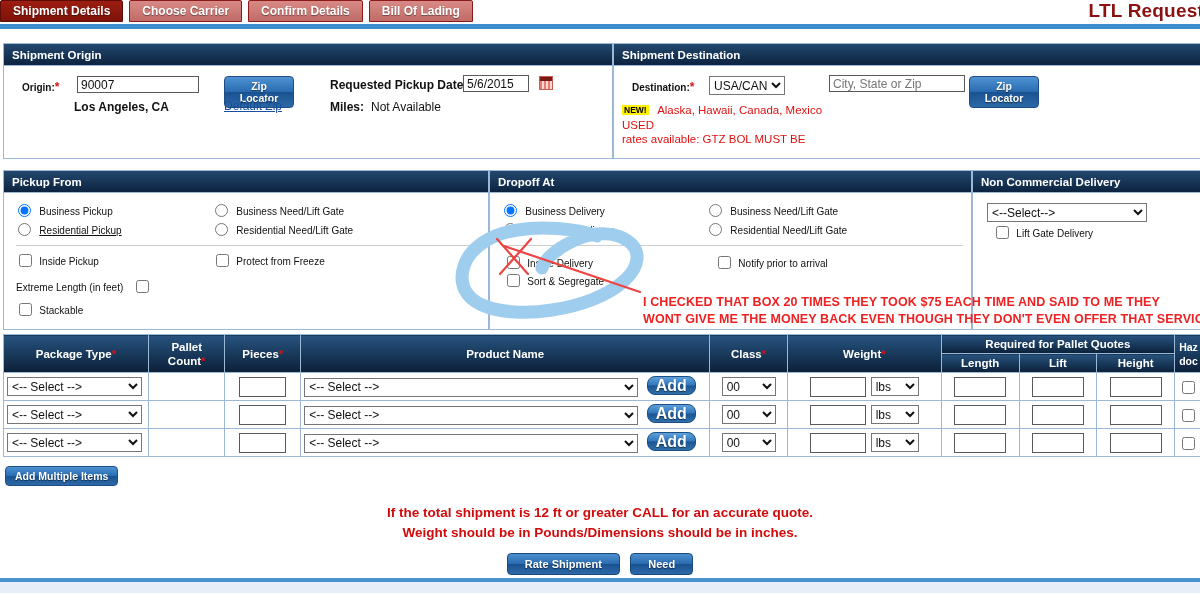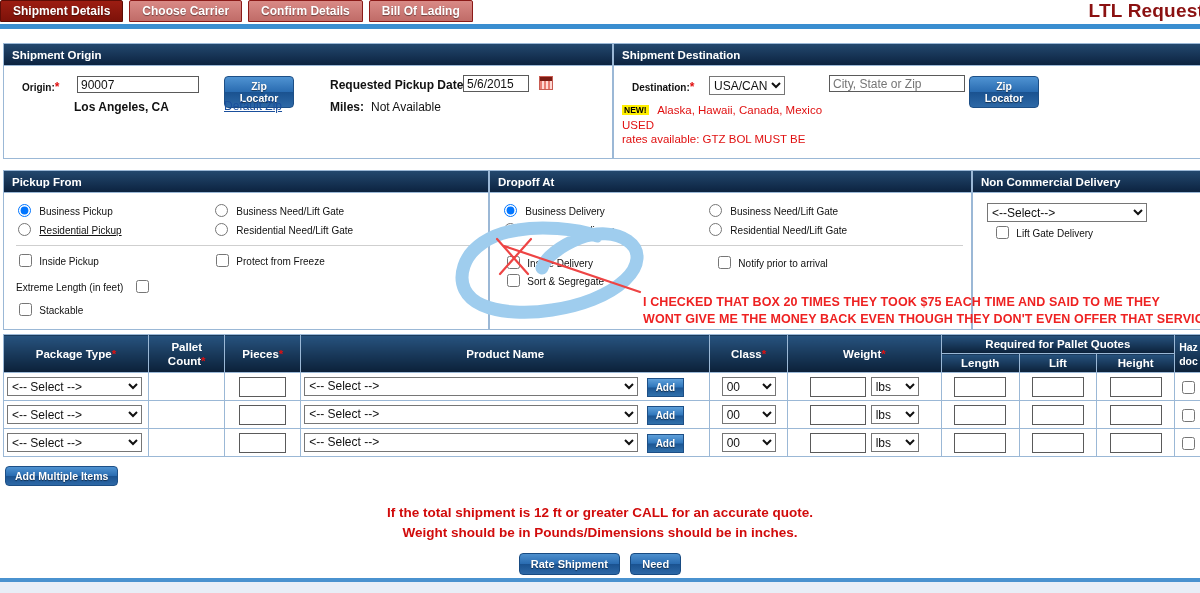--- a/index.html
+++ b/index.html
@@ -109,37 +109,37 @@
     color:#fff; font-size:11.5px; font-weight:bold; text-align:center;
     border: 1px solid #9bb8d6; padding:2px 2px; line-height:14px;
   }
   table.items td {
     border: 1px solid #9bb8d6; background:#fff; padding:2px 3px; height:28px;
     vertical-align: middle;
   }
   .cell-c { text-align:center; }
 
   .addbtn {
-    display:inline-block; color:#fff; font-size:10px; font-weight:bold;
-    border:1px solid #1d4f86; border-radius:0;
+    display:inline-block; color:#fff; font-size:16px; font-weight:bold;
+    border:1px solid #1d4f86; border-radius:8px;
     background: linear-gradient(#5fa0da 0%, #2f76bb 48%, #1b5593 52%, #3070ab 100%);
     text-shadow:0 1px 1px rgba(0,0,0,.5); padding:3px 8px; line-height:11px; cursor:pointer;
   }
 
   .addmulti { position:absolute; left:5px; top:466px; }
 
   .callout { position:absolute; width:1200px; text-align:center; top:503px;
     color:#d10b0b; font-size:13.5px; font-weight:bold; line-height:20px; }
 
   .actions { position:absolute; width:1200px; text-align:center; top:553px; }
   .btn-act {
     display:inline-block; color:#fff; font-size:11px; font-weight:bold;
     border:1px solid #184b82; border-radius:4px; margin:0 3px;
     background: linear-gradient(#4d8fcd 0%, #2a6cb1 49%, #1a5290 51%, #2d68a6 100%);
-    text-shadow:0 1px 1px rgba(0,0,0,.5); padding:4px 11px; cursor:pointer; line-height:12px;
+    text-shadow:0 1px 1px rgba(0,0,0,.5); padding:4px 17px; cursor:pointer; line-height:12px;
   }
 
   .footbar { position:absolute; left:0; top:578px; width:1200px; height:4px; background:#4a92cf; }
   .footbg  { position:absolute; left:0; top:582px; width:1200px; height:11px; background:#e8eef7; }
 
   
   .annot { position:absolute; left:0; top:0; width:1200px; height:593px; pointer-events:none; }
   .annot-text {
     position:absolute; left:643px; top:294px; color:#ee2222;
     font-size:12.5px; font-weight:bold; line-height:17px; white-space:nowrap;

